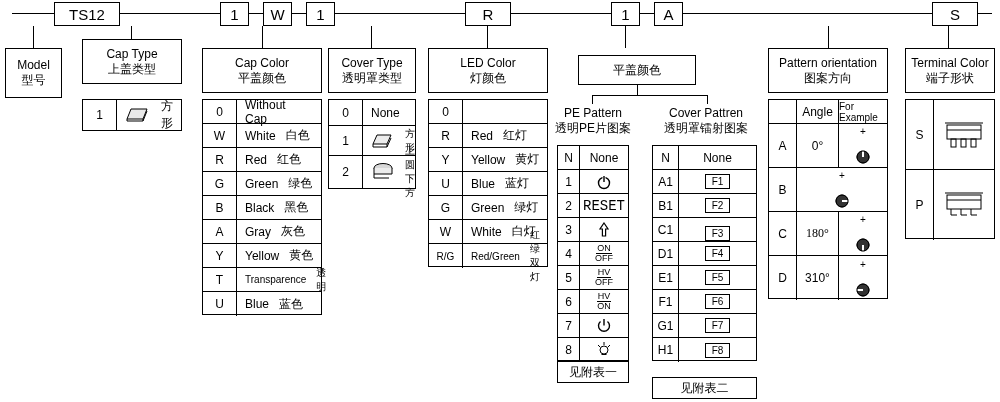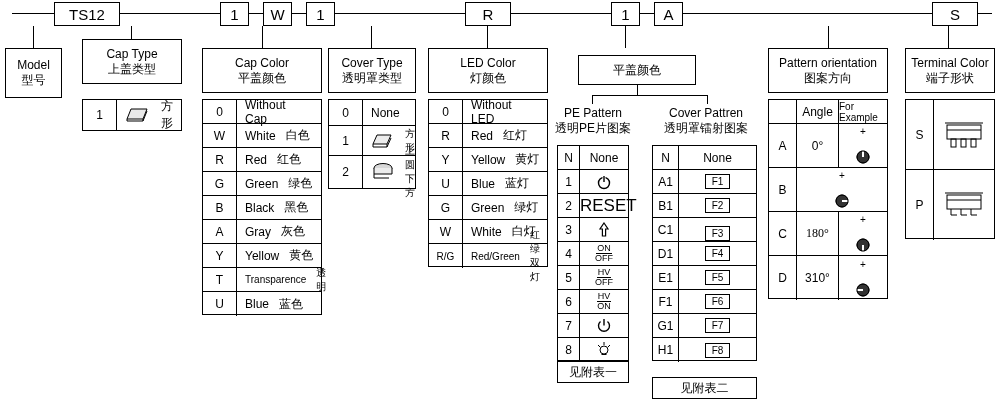--- a/index.html
+++ b/index.html
@@ -218,24 +218,20 @@
 
   <div class="box" style="left:428px;top:48px;width:120px;height:45px;">
     <div class="hdr" style="left:0;top:0;width:100%;height:100%;">
       <div>LED Color</div>
       <div class="cn">灯颜色</div>
     </div>
   </div>
   <div class="tbl" style="left:428px;top:99px;width:120px;height:168px;">
     <div class="row" style="height:24px;">
         <div class="c1">0</div>
-        <div class="c2">
-          <span>Without LED</span>
-          <span class="cn"></span>
-        </div>
       </div>
     <div class="row" style="height:24px;">
         <div class="c1">R</div>
         <div class="c2">
           <span>Red</span>
           <span class="cn">红灯</span>
         </div>
       </div>
     <div class="row" style="height:24px;">
         <div class="c1">Y</div>
@@ -301,21 +297,21 @@
             <svg width="16" height="16" viewBox="0 0 16 16">
               <circle cx="8" cy="9" r="5.5" fill="none" stroke="#000" stroke-width="1.4"></circle>
               <line x1="8" y1="1.5" x2="8" y2="8" stroke="#fff" stroke-width="3"></line>
               <line x1="8" y1="2" x2="8" y2="8" stroke="#000" stroke-width="1.4"></line>
             </svg>
           </span>
         </div>
       </div>
     <div class="row" style="height:24px;">
         <div class="c1" style="width:22px;min-width:22px;">2</div>
-        <div class="c2 ctr" style="padding-left:0;justify-content:center;font-size:17px;">RESET</div>
+        <div class="c2 ctr" style="padding-left:0;justify-content:center;font-size:14px;font-family:Liberation Mono, monospace;">RESET</div>
       </div>
     <div class="row" style="height:24px;">
         <div class="c1" style="width:22px;min-width:22px;">3</div>
         <div class="c2 ctr" style="padding-left:0;justify-content:center;">
           <span>
             <svg width="14" height="16" viewBox="0 0 14 16">
               <path d="M7,1 L11,7 L8.6,7 L8.6,14 L5.4,14 L5.4,7 L3,7 Z" fill="none" stroke="#000" stroke-width="1.2"></path>
             </svg>
           </span>
         </div>

